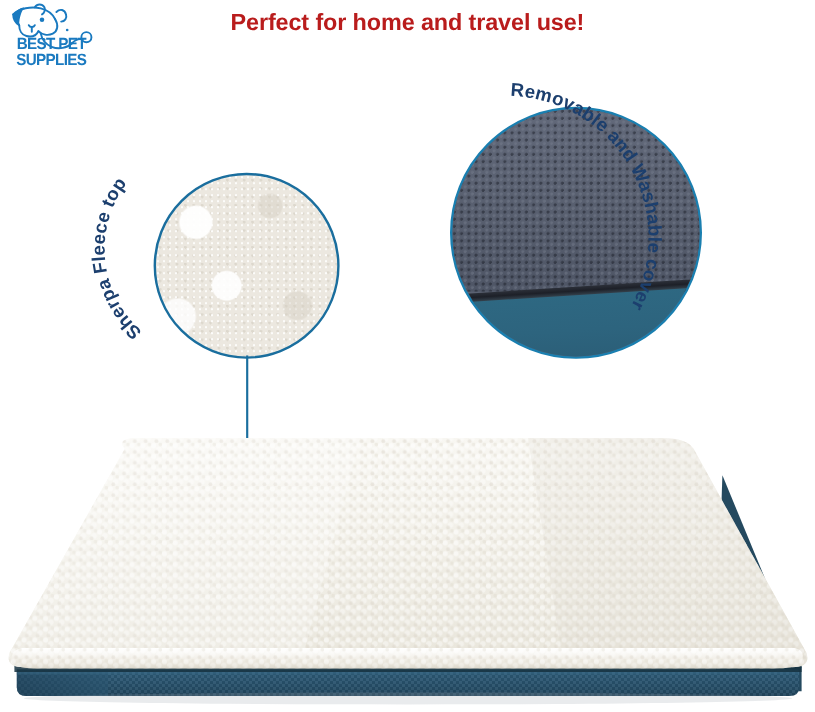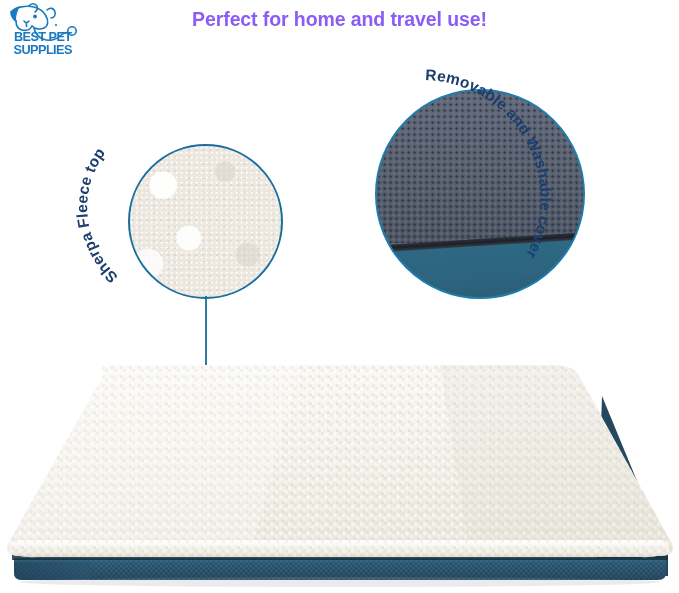--- a/index.html
+++ b/index.html
@@ -48,21 +48,21 @@
   #headline {
     position: absolute;
     left: 0;
     top: 8px;
     width: 679px;
     text-align: center;
     font-family: "Liberation Sans", sans-serif;
     font-weight: bold;
     font-size: 19.5px;
     letter-spacing: -0.1px;
-    color: #8b5cf6;
+    color: #b91c1c;
   }
 
   
   .callout {
     position: absolute;
   }
   .callout-disc {
     position: absolute;
     border-radius: 50%;
     overflow: hidden;

